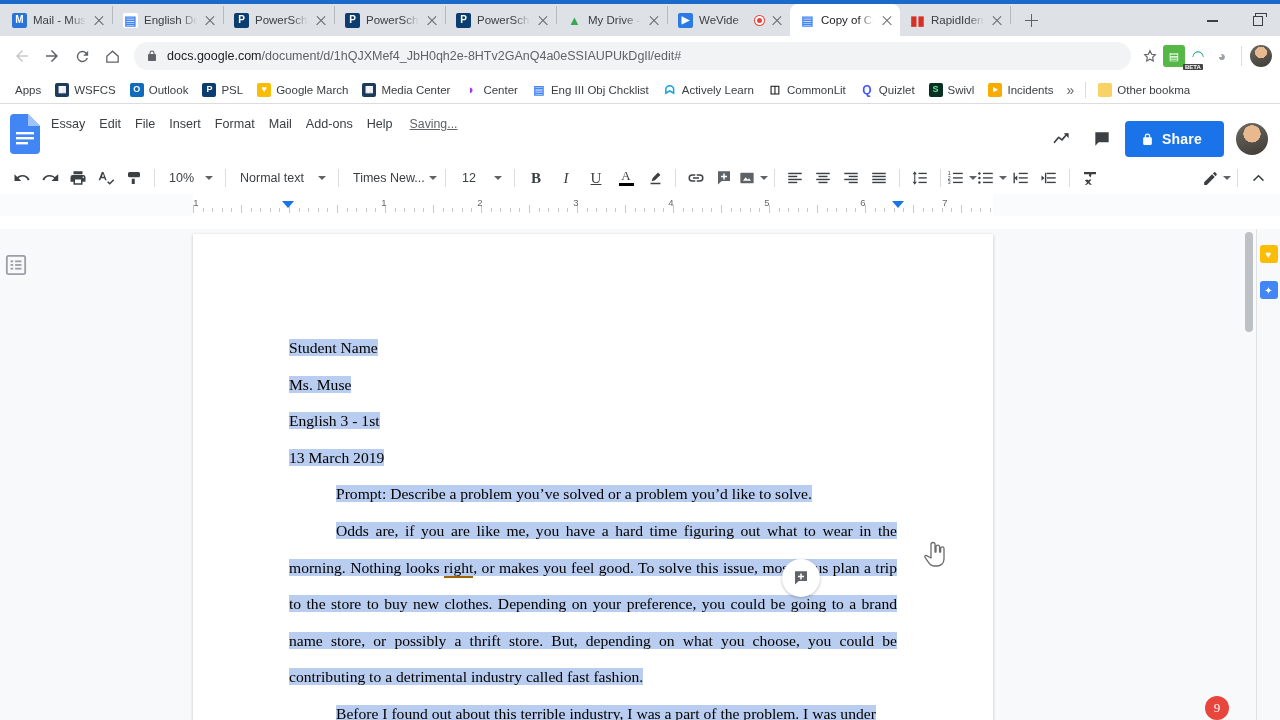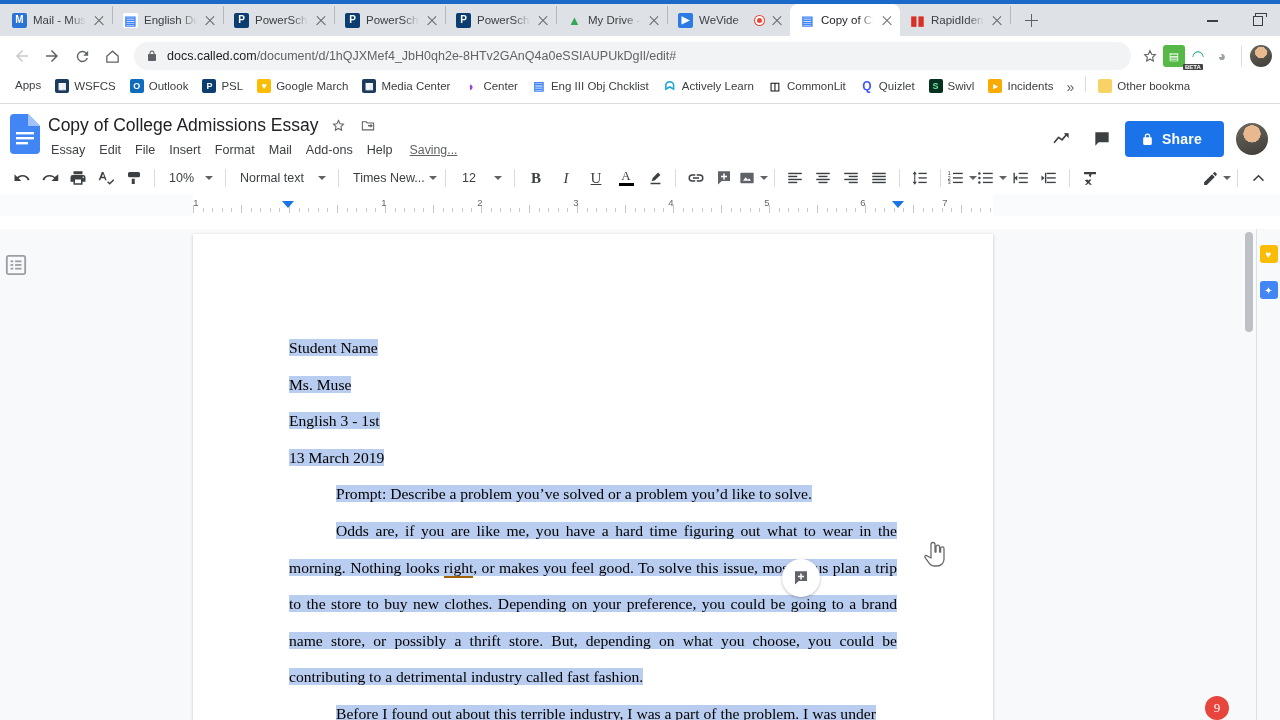--- a/index.html
+++ b/index.html
@@ -68,21 +68,21 @@
   .ext-icon{ width:22px;height:22px;flex:0 0 auto;display:flex;align-items:center;justify-content:center;
              font-size:9px;color:#fff;border-radius:3px;position:relative;}
   #avatar-browser{
     width:22px;height:22px;border-radius:50%;flex:0 0 auto;
     background:radial-gradient(circle at 50% 34%, #e8b98f 0 32%, transparent 33%),
                linear-gradient(160deg,#6d6a63,#3f3b36);
   }
   #navsep{ width:1px;height:20px;background:#dadce0;margin:0 6px;}
 
   
-  #bookmarks { height:28px; background:#fff; display:flex; align-items:flex-start; padding:0 8px; gap:0px;
+  #bookmarks { height:28px; background:#fff; display:flex; align-items:center; padding:0 8px; gap:0px;
                font-size:11.5px; color:#3c4043; border-bottom:1px solid #dadce0; overflow:hidden;}
   .bm { display:flex; align-items:center; gap:5px; padding:3px 7px; border-radius:4px; white-space:nowrap; flex:0 0 auto;}
   .bmicon{ width:14px;height:14px;border-radius:2px;flex:0 0 auto;display:flex;align-items:center;justify-content:center;
            font-size:9px;font-weight:bold;color:#fff;line-height:1;}
   #bm-overflow{ padding:3px 6px; color:#5f6368; font-size:14px; }
   #bm-sep{ width:1px;height:16px;background:#dadce0;margin:0 5px;flex:0 0 auto;}
 
   
   #docs-header { height:58px; background:#fff; display:flex; padding:8px 12px 0 10px; }
   #docs-logo { width:30px;height:40px; flex:0 0 auto; margin-right:8px; margin-top:2px;}
@@ -279,21 +279,21 @@
           <path fill="none" stroke="currentColor" stroke-width="1.8" d="M4 11.5 12 4.5l8 7V20H4z"></path>
         </svg>
     </div>
 
     <div id="omnibox">
       <span style="color:#5f6368;display:flex">
         <svg width="12" height="14" viewBox="0 0 24 24">
             <path fill="currentColor" d="M18 8h-1V6a5 5 0 0 0-10 0v2H6a2 2 0 0 0-2 2v10a2 2 0 0 0 2 2h12a2 2 0 0 0 2-2V10a2 2 0 0 0-2-2M9 6a3 3 0 0 1 6 0v2H9z"></path>
           </svg>
       </span>
-      <span class="url"><span>docs.called.com</span><span class="dim">/document/d/1hQJXMef4_JbH0qh2e-8HTv2GAnQ4a0eSSIAUPUkDgIl/edit#</span></span>
+      <span class="url"><span>docs.google.com</span><span class="dim">/document/d/1hQJXMef4_JbH0qh2e-8HTv2GAnQ4a0eSSIAUPUkDgIl/edit#</span></span>
     </div>
 
     <div id="star">
       <svg width="16" height="16" viewBox="0 0 24 24">
           <path fill="none" stroke="currentColor" stroke-width="1.7" d="m12 4 2.5 5.3 5.5.7-4 3.9 1 5.6-5-2.8-5 2.8 1-5.6-4-3.9 5.5-.7z"></path>
         </svg>
     </div>
     <div class="ext-icon" style="background:#55b847">
         <span style="font-size:11px">▤</span>
       </div>
@@ -373,34 +373,20 @@
       <path fill="#a1c2fa" d="M18 0l12 12H18z"></path>
       <g fill="#fff">
           <rect x="6" y="18" width="18" height="2.4"></rect>
           <rect x="6" y="23" width="18" height="2.4"></rect>
           <rect x="6" y="28" width="12" height="2.4"></rect>
         </g>
     </svg>
   </div>
 
   <div id="doc-titlewrap">
-    <div id="title-row">
-      <span id="doc-title">Copy of College Admissions Essay</span>
-      <span class="title-ico">
-        <svg width="15" height="15" viewBox="0 0 24 24">
-            <path fill="none" stroke="currentColor" stroke-width="1.7" d="m12 4 2.5 5.3 5.5.7-4 3.9 1 5.6-5-2.8-5 2.8 1-5.6-4-3.9 5.5-.7z"></path>
-          </svg>
-      </span>
-      <span class="title-ico">
-        <svg width="16" height="15" viewBox="0 0 24 24">
-            <path fill="none" stroke="currentColor" stroke-width="1.7" d="M3 6h6l2 2h10v11H3z"></path>
-            <path fill="currentColor" d="M12 11h4V9l4 3.2-4 3.2v-2h-4z"></path>
-          </svg>
-      </span>
-    </div>
     <div id="menubar">
       <span class="menu-item">Essay</span>
       <span class="menu-item">Edit</span>
       <span class="menu-item">File</span>
       <span class="menu-item">Insert</span>
       <span class="menu-item">Format</span>
       <span class="menu-item">Mail</span>
       <span class="menu-item">Add-ons</span>
       <span class="menu-item">Help</span>
       <span id="saving">Saving...</span>

